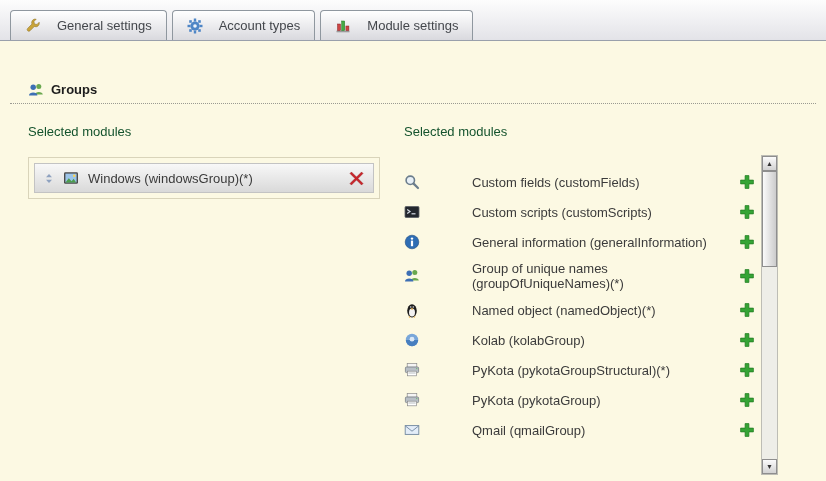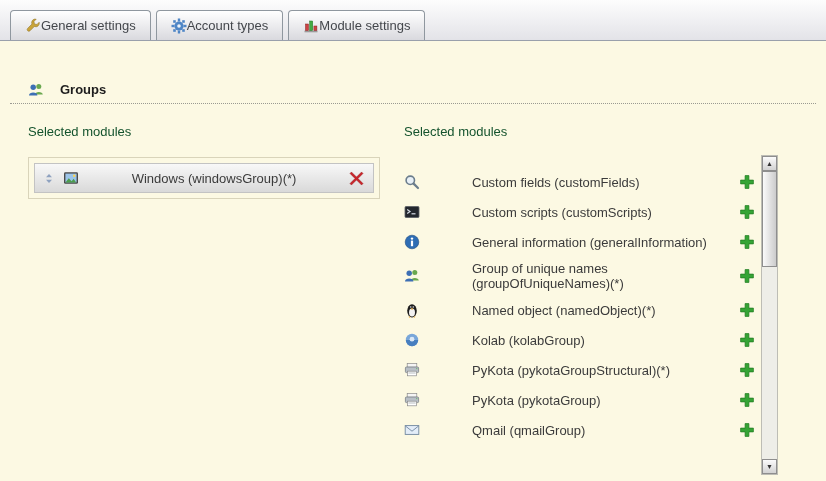--- a/index.html
+++ b/index.html
@@ -10,43 +10,43 @@
     font-size:13px; color:#3b3b3b; background:#ffffff;
   }
   .content-bg { position:absolute; top:41px; left:0; width:826px; height:440px; background:#fcf9e3; }
   .tabline { position:absolute; top:40px; left:0; width:826px; height:1px; background:#99a0ab; }
   .tabbar {
     position:absolute; top:0; left:0; width:826px; height:40px;
     background:linear-gradient(#fdfdfd,#e3e3e8);
     display:flex; align-items:flex-end; padding-left:10px; gap:5px;
   }
   .tab {
-    display:flex; align-items:center; gap:0; height:30px; padding:0 14px;
+    display:flex; align-items:center; gap:16px; height:30px; padding:0 14px;
     border:1px solid #8f979f; border-bottom:none; border-radius:4px 4px 0 0;
     background:linear-gradient(#ffffff,#d9d9de); color:#44474c; cursor:pointer; white-space:nowrap;
   }
   .tab.active { background:#fcf9e3; height:33px; margin-bottom:-1px; position:relative; z-index:3; }
   .icon16 { width:16px; height:16px; flex:none; display:inline-block; }
   .section-head {
     position:absolute; top:76px; left:10px; width:806px; height:28px;
-    border-bottom:1px dotted #9a9a92; display:flex; align-items:center; gap:16px; padding-left:18px;
+    border-bottom:1px dotted #9a9a92; display:flex; align-items:center; gap:7px; padding-left:18px;
   }
   .section-title { font-weight:bold; color:#1d1d1d; }
   .col-heading { position:absolute; color:#14532d; }
   .col-heading.left { top:124px; left:28px; }
   .col-heading.right { top:124px; left:404px; }
   .selected-box {
     position:absolute; top:157px; left:28px; width:352px;
     border:1px solid #d9d4ba; padding:5px; background:transparent;
   }
   .selected-row {
     height:30px; display:flex; align-items:center; gap:9px; padding:0 9px;
     background:linear-gradient(#f8f8f8,#d9d9d9); border:1px solid #c3c3c3; cursor:move;
   }
-  .selected-row .lbl { flex:1; color:#3b3b3b;text-align:center; }
+  .selected-row .lbl { flex:1; color:#3b3b3b; }
   .del-btn { flex:none; cursor:pointer; display:flex; align-items:center; }
   .avail { position:absolute; top:155px; left:404px; width:374px; height:320px; display:flex; }
   .avail-list { width:357px; padding-top:12px; }
   .avail-row { min-height:30px; display:flex; align-items:center; padding:4px 6px 4px 0; }
   .avail-row .icon16 { margin-right:9px; }
   .avail-row .lbl { max-width:268px; line-height:15px;margin-left:43px; }
   .plus-btn { margin-left:auto; cursor:pointer; display:flex; align-items:center; }
   .scrollbar { position:relative; width:17px; height:320px; background:#eeeee8; border:1px solid #bdbdb5; flex:none; }
   .sb-btn {
     position:absolute; left:0; width:15px; height:15px;

